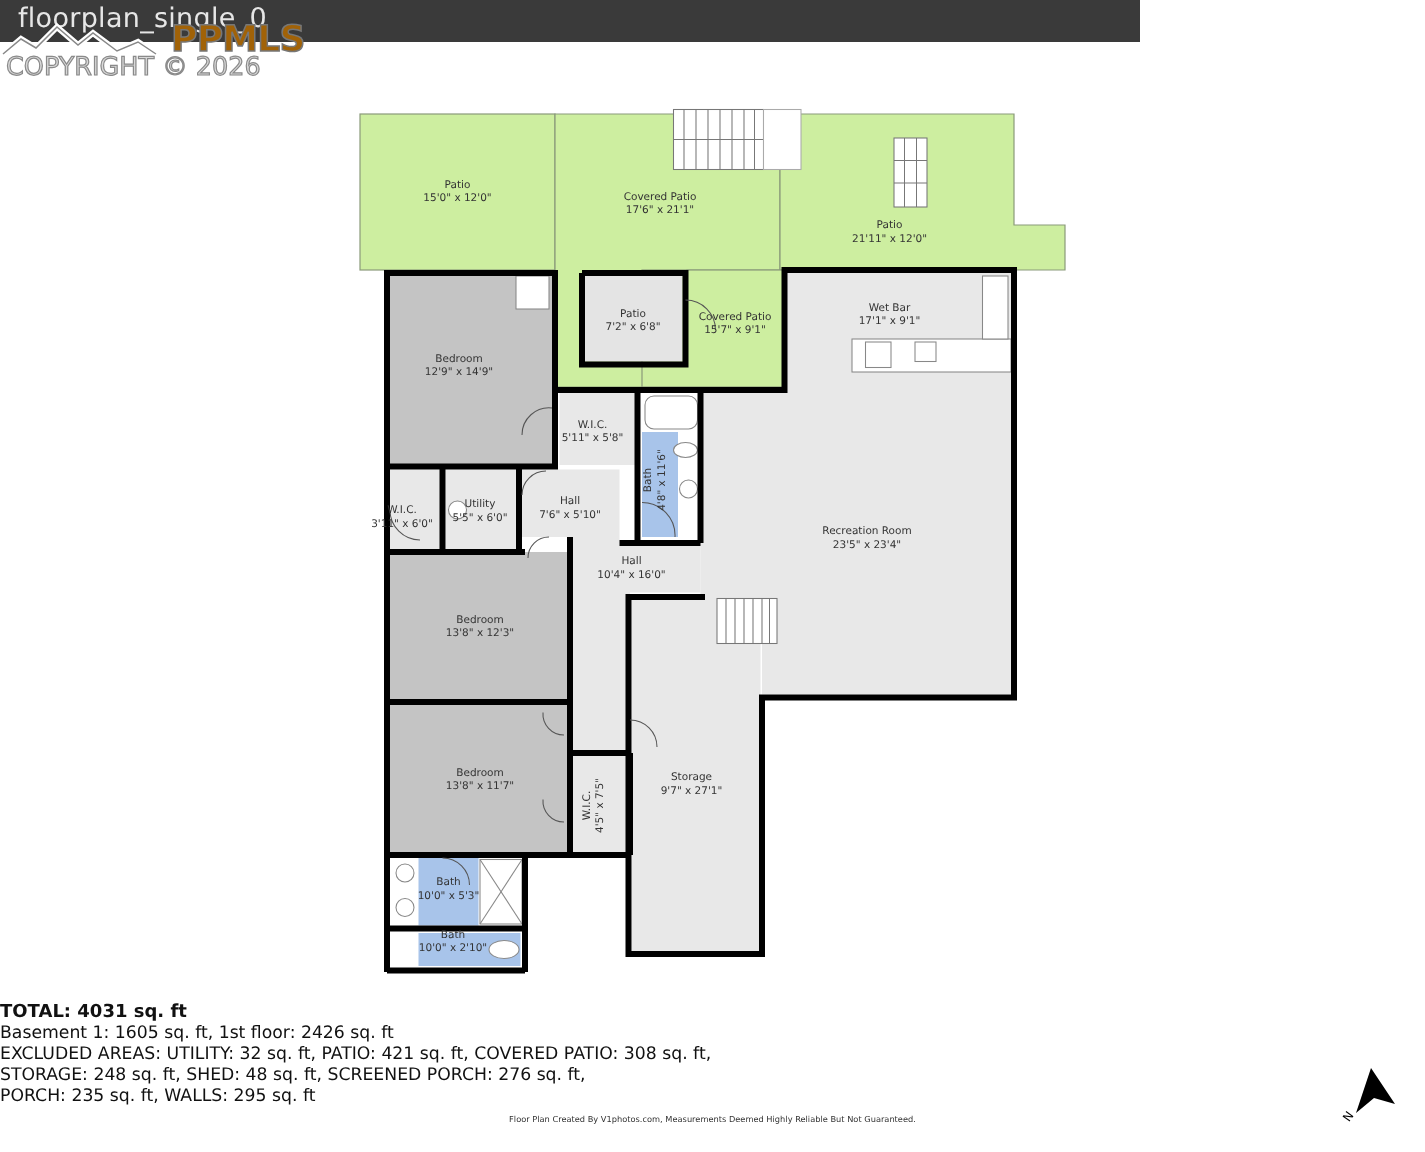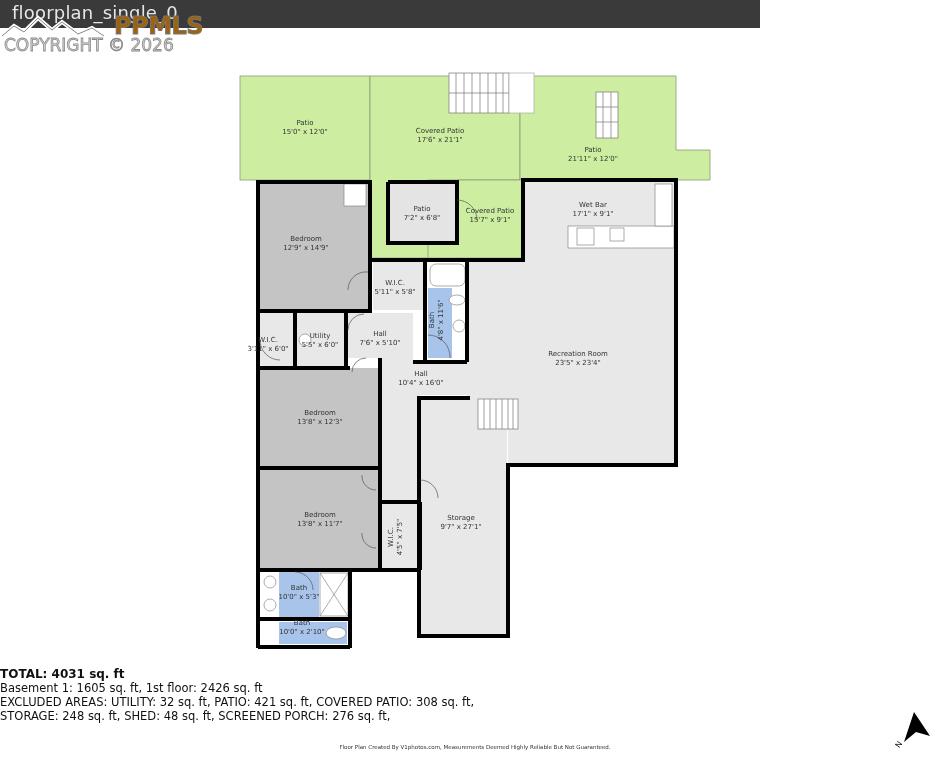--- a/index.html
+++ b/index.html
@@ -228,20 +228,21 @@
   </svg>
   <span class="wm-brand">PPMLS</span>
   <span class="wm-copy">COPYRIGHT © 2026</span>
 </div>
 
 <div class="summary">
   <div class="total">TOTAL: 4031 sq. ft</div>
   <div class="line">Basement 1: 1605 sq. ft, 1st floor: 2426 sq. ft</div>
   <div class="line">EXCLUDED AREAS: UTILITY: 32 sq. ft, PATIO: 421 sq. ft, COVERED PATIO: 308 sq. ft,</div>
   <div class="line">STORAGE: 248 sq. ft, SHED: 48 sq. ft, SCREENED PORCH: 276 sq. ft,</div>
+  <div class="line">PORCH: 235 sq. ft, WALLS: 295 sq. ft</div>
 </div>
 <div class="credit">Floor Plan Created By V1photos.com, Measurements Deemed Highly Reliable But Not Guaranteed.</div>
 
 <div class="compass">
   <svg width="50" height="50" viewBox="0 0 50 50">
     <polygon points="24,4 40,28 26,24 14,34" fill="#000"></polygon>
   </svg>
   <span style="position:absolute;left:6px;top:32px;font-size:8px;transform:rotate(-55deg);">N</span>
 </div>
 

